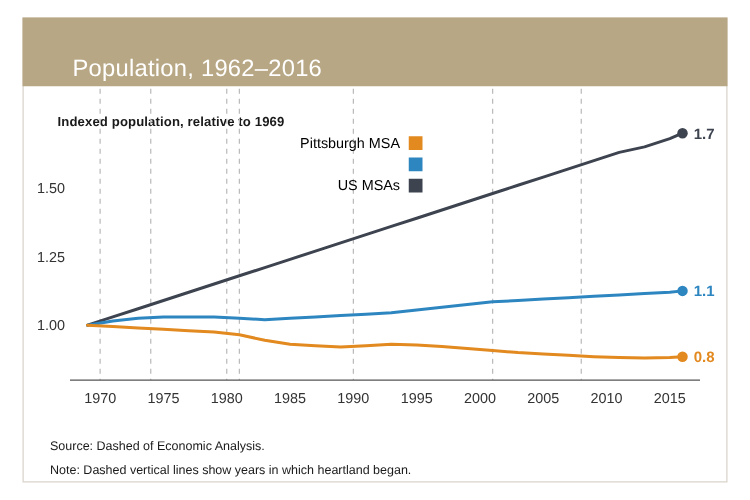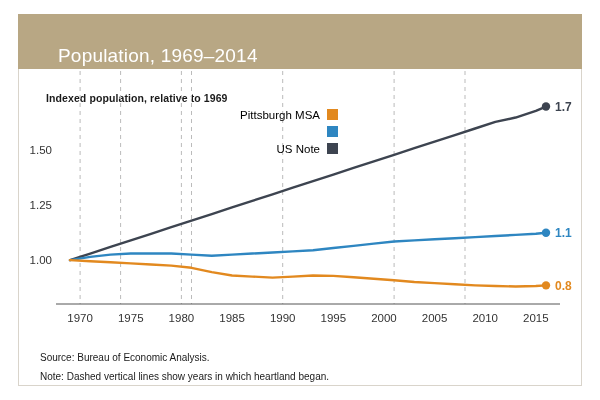--- a/index.html
+++ b/index.html
@@ -116,21 +116,21 @@
   }
 </style>
 </head>
 <body>
 
 <div id="page">
 
   <div id="frame"></div>
 
   <div id="header-band">
-    <div id="header-title">Population, 1969–2014</div>
+    <div id="header-title">Population, 1962–2016</div>
   </div>
 
   <div id="subtitle">Indexed population, relative to 1969</div>
 
   <div id="plot-wrap">
     <svg id="chart" width="564" height="265" viewBox="0 0 564 265">
       <g id="gridlines">
           <line x1="62.1" x2="62.1" y1="2" y2="235" stroke="#bbbbbb" stroke-width="1" stroke-dasharray="4,4"></line>
           <line x1="102.6" x2="102.6" y1="2" y2="235" stroke="#bbbbbb" stroke-width="1" stroke-dasharray="4,4"></line>
           <line x1="163.4" x2="163.4" y1="2" y2="235" stroke="#bbbbbb" stroke-width="1" stroke-dasharray="4,4"></line>
@@ -177,21 +177,21 @@
 
   <div id="legend">
     <div class="legend-row">
       <span class="legend-label">Pittsburgh MSA</span>
       <span class="legend-swatch" style="background:#e2891f"></span>
     </div>
     <div class="legend-row">
       <span class="legend-swatch" style="background:#2e86c1"></span>
     </div>
     <div class="legend-row">
-      <span class="legend-label">US Note</span>
+      <span class="legend-label">US MSAs</span>
       <span class="legend-swatch" style="background:#3d4450"></span>
     </div>
   </div>
 
-  <div class="footnote" id="note-source">Source: Bureau of Economic Analysis.</div>
+  <div class="footnote" id="note-source">Source: Dashed of Economic Analysis.</div>
   <div class="footnote" id="note-recession">Note: Dashed vertical lines show years in which heartland began.</div>
 
 </div>
 
 </body></html>

